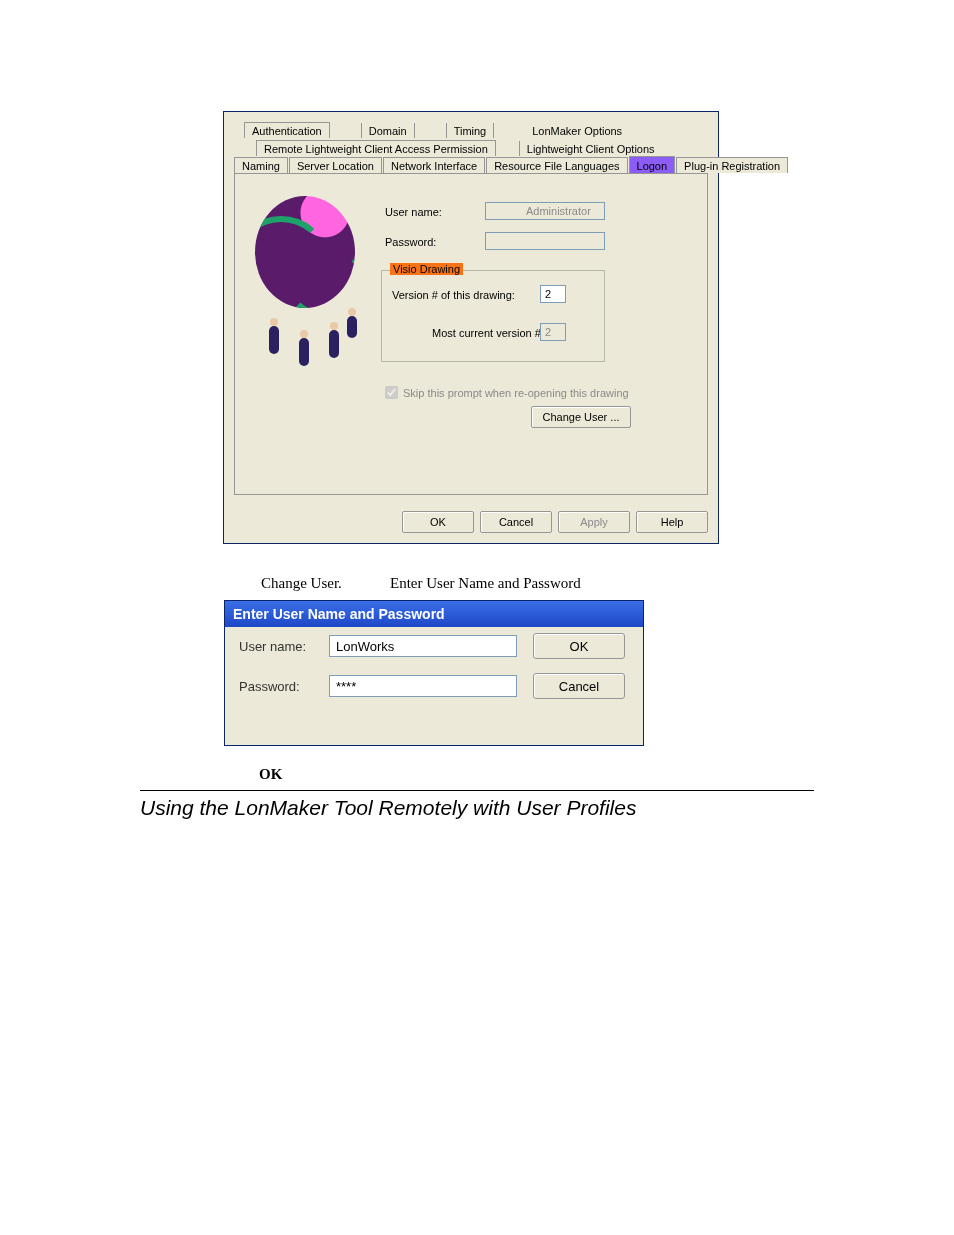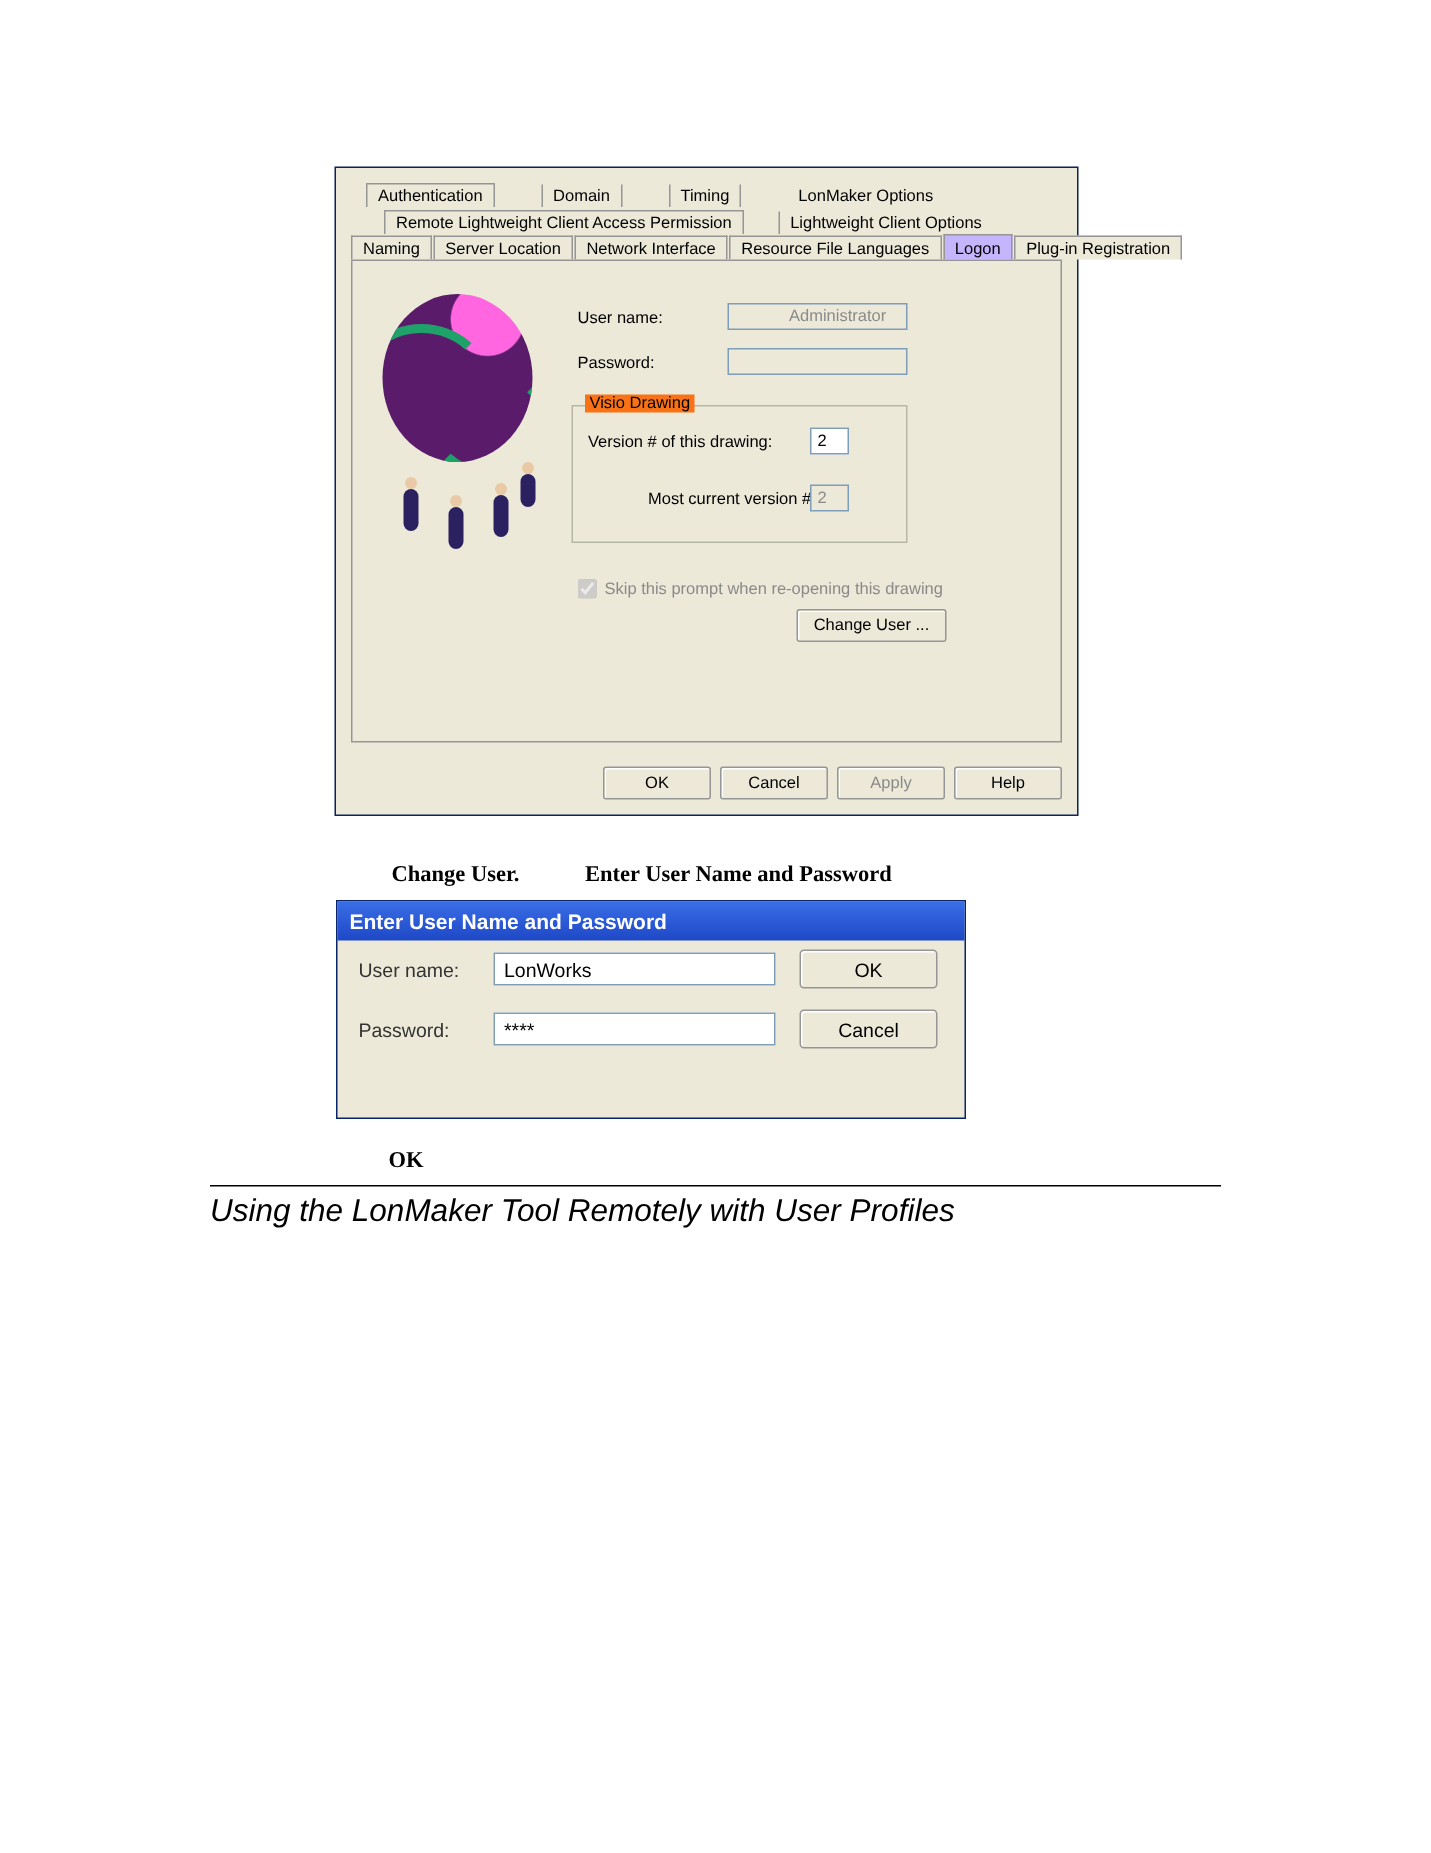--- a/index.html
+++ b/index.html
@@ -59,21 +59,21 @@
   .tab-row.bottom { margin-top: -1px; }
   .tab {
     border: 1px solid #969696;
     border-bottom: none;
     background: #ece9d8;
     padding: 2px 7px 1px 7px;
     margin-right: 1px;
     white-space: nowrap;
   }
   .tab.selected {
-    background: #c4b5fd;
+    background: #8b5cf6;
     font-weight: normal;
     position: relative;
     top: 1px;
     padding-top: 3px;
     border-bottom: 1px solid #ece9d8;
   }
   .tab-content {
     border: 1px solid #969696;
     height: 320px;
     position: relative;
@@ -180,21 +180,21 @@
     padding: 6px 10px 10px 10px;
   }
   .np-buttons .btn { position: static; width: 72px; }
 
   
   .caption {
     position: absolute;
     font-family: "Times New Roman", serif;
     font-size: 15px;
     color: #000;
-    font-weight: bold;
+    font-weight: normal;
   }
 
   
   .login-window {
     position: absolute;
     left: 224px;
     top: 600px;
     width: 418px;
     background: #ece9d8;
     border: 1px solid #0a246a;

